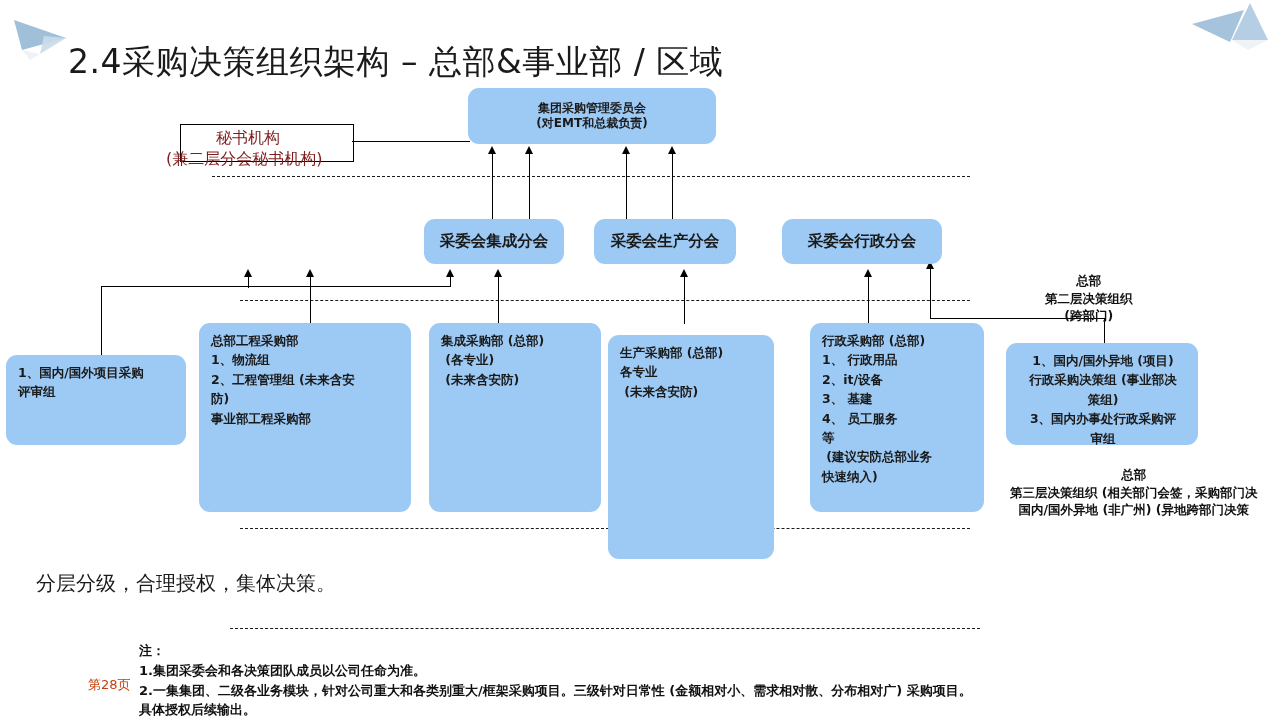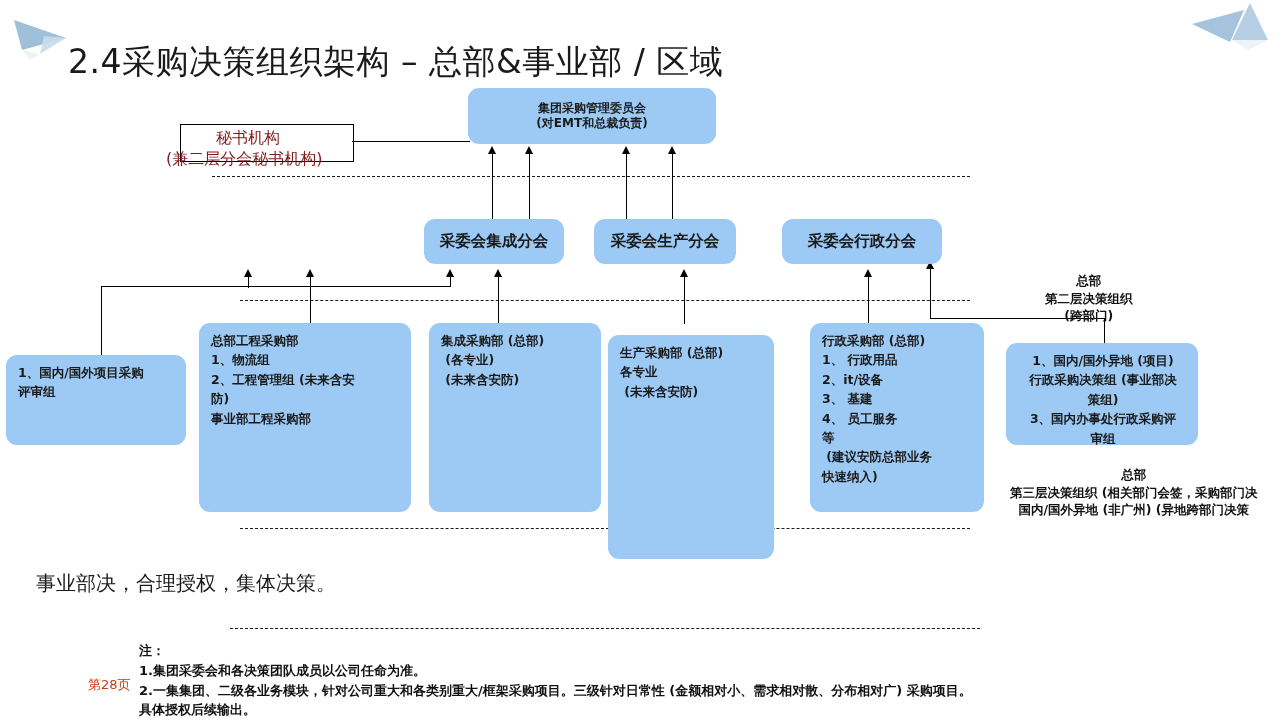--- a/index.html
+++ b/index.html
@@ -281,21 +281,21 @@
     <span class="ln">总部</span>
     <span class="ln">第二层决策组织</span>
     <span class="ln">(跨部门)</span>
   </div>
   <div class="level-cap" id="cap-3">
     <span class="ln">总部</span>
     <span class="ln">第三层决策组织 (相关部门会签，采购部门决</span>
     <span class="ln">国内/国外异地 (非广州) (异地跨部门决策</span>
   </div>
 
-  <div id="slogan">事业部决，合理授权，集体决策。</div>
+  <div id="slogan">分层分级，合理授权，集体决策。</div>
 
   <div id="notes">
     <span class="nline">注：</span>
     <span class="nline">1.集团采委会和各决策团队成员以公司任命为准。</span>
     <span class="nline">2.一集集团、二级各业务模块，针对公司重大和各类别重大/框架采购项目。三级针对日常性 (金额相对小、需求相对散、分布相对广) 采购项目。</span>
     <span class="nline">具体授权后续输出。</span>
   </div>
 
   <div id="page-num">第28页</div>
 

